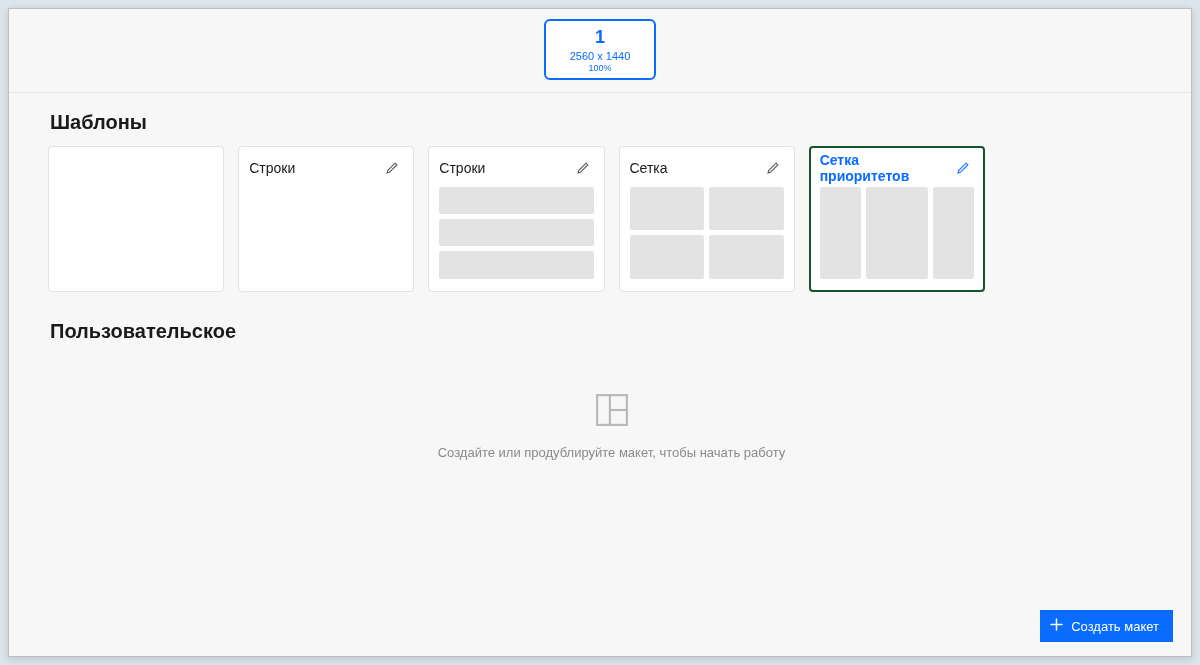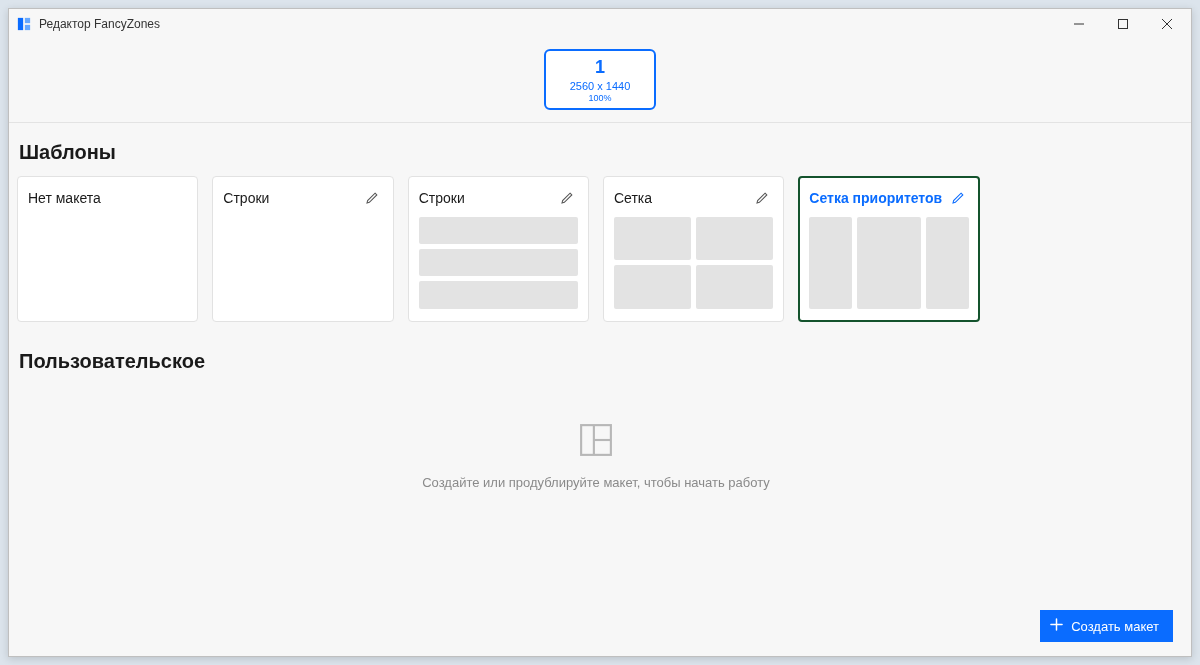--- a/index.html
+++ b/index.html
@@ -67,20 +67,21 @@
     }
     .monitor-chip .mnum { font-size: 18px; font-weight: 600; }
     .monitor-chip .mres { font-size: 11px; margin-top: 2px; }
     .monitor-chip .mscale { font-size: 9px; margin-top: 1px; }
 
     .content {
       flex: 1;
       padding: 14px 16px 0 8px;
       overflow: auto;
       position: relative;
+      margin-left: 31px;
     }
     h2.section {
       font-size: 20px;
       font-weight: 600;
       margin: 4px 0 12px 2px;
     }
 
     .templates-row {
       display: grid;
       grid-template-columns: repeat(6, 1fr);
@@ -164,65 +165,36 @@
       align-items: center;
       gap: 8px;
       cursor: pointer;
     }
   </style>
 </head>
 <body>
 
 <div class="window">
 
-  <div class="titlebar">
-    <span class="app-icon">
-      <svg viewBox="0 0 16 16" width="14" height="14">
-        <rect x="1" y="1" width="6" height="14" fill="#0a6cff"></rect>
-        <rect x="9" y="1" width="6" height="6" fill="#66a8ff"></rect>
-        <rect x="9" y="9" width="6" height="6" fill="#66a8ff"></rect>
-      </svg>
-    </span>
-    <span class="title">Редактор FancyZones</span>
-    <span class="spacer"></span>
-    <div class="winbtn">
-      <svg width="10" height="10" viewBox="0 0 10 10">
-          <path d="M0 5 H10" stroke="currentColor" stroke-width="1"></path>
-        </svg>
-    </div>
-    <div class="winbtn">
-      <svg width="10" height="10" viewBox="0 0 10 10">
-          <rect x="0.5" y="0.5" width="9" height="9" fill="none" stroke="currentColor" stroke-width="1"></rect>
-        </svg>
-    </div>
-    <div class="winbtn close">
-      <svg width="10" height="10" viewBox="0 0 10 10">
-          <path d="M0 0 L10 10 M10 0 L0 10" stroke="currentColor" stroke-width="1"></path>
-        </svg>
-    </div>
-  </div>
 
   <div class="monitor-bar">
     <div class="monitor-chip">
       <div class="mnum">1</div>
       <div class="mres">2560 x 1440</div>
       <div class="mscale">100%</div>
     </div>
   </div>
 
   <div class="content">
 
     <h2 class="section">Шаблоны</h2>
 
     <div class="templates-row">
 
       <div class="tcard">
-        <div class="thead">
-          <span class="tname">Нет макета</span>
-        </div>
         <div class="preview blank">
           <div class="zslab"></div>
         </div>
       </div>
 
       <div class="tcard">
         <div class="thead">
           <span class="tname">Строки</span>
           <span class="editbtn">
             <svg width="14" height="14" viewBox="0 0 16 16">

